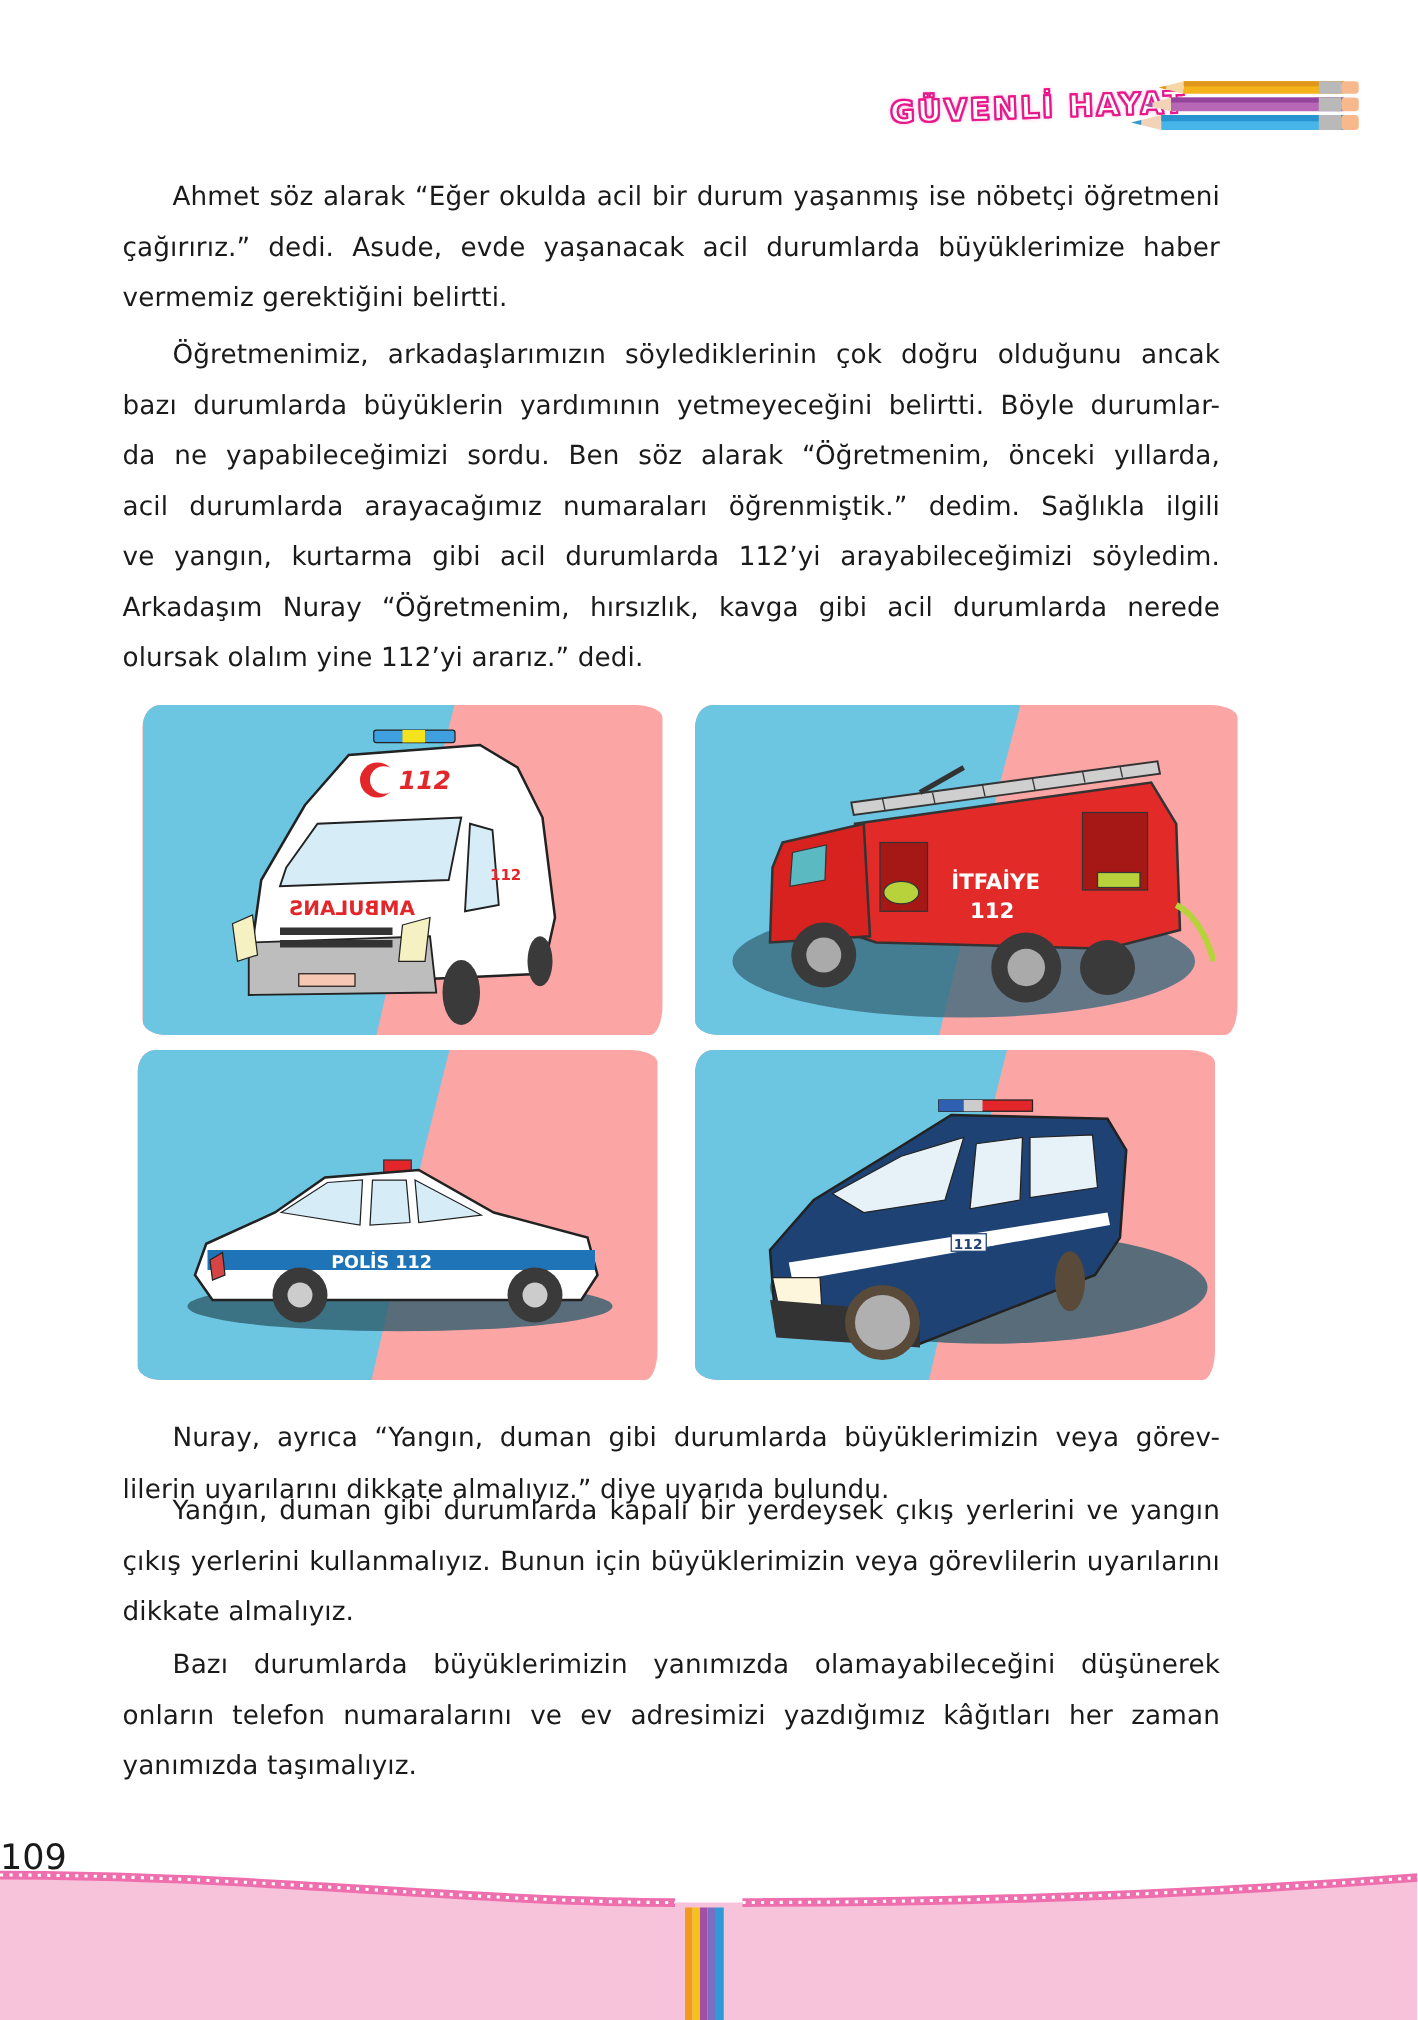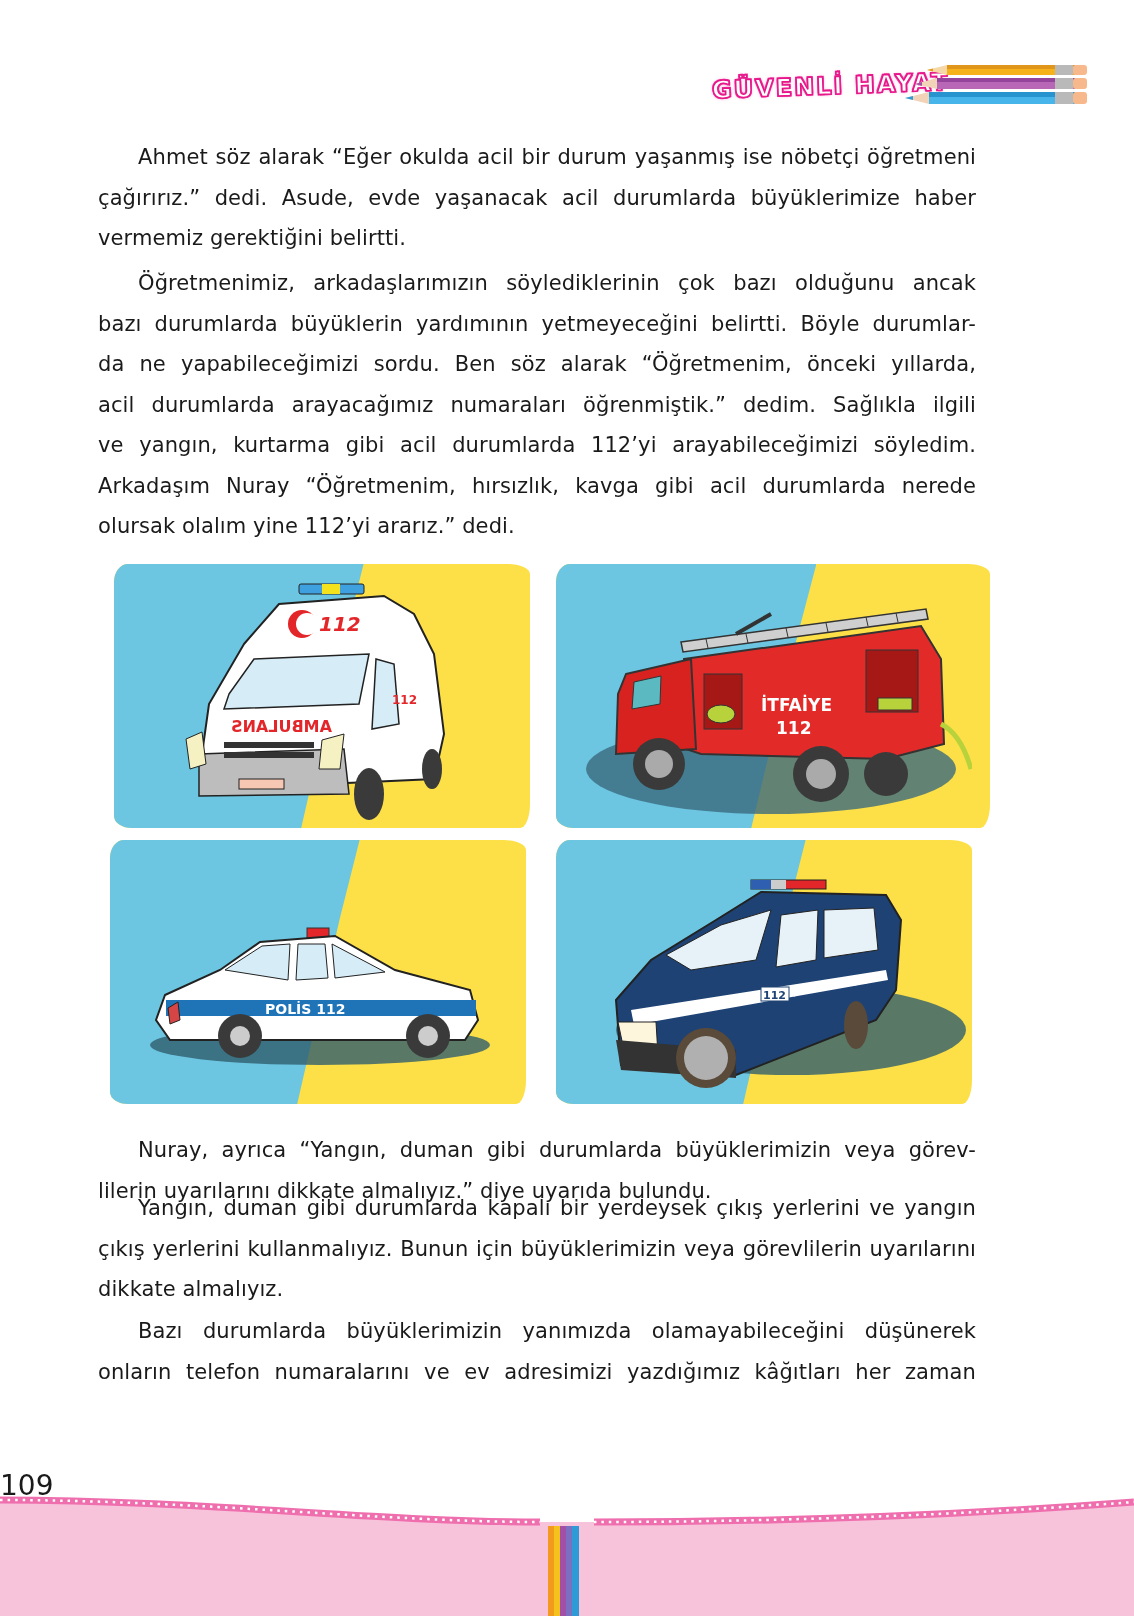--- a/index.html
+++ b/index.html
@@ -29,21 +29,21 @@
     letter-spacing:0.1px;
   }
   .para .line { display:block; text-align:justify; text-align-last:justify; white-space:nowrap; }
   .para .line.last { text-align-last:left; }
   .para .line.indent { text-indent:40px; }
 
   
   .panel {
     position:absolute; width:416px; height:264px; overflow:hidden;
     border-radius:14px 22px 10px 18px / 18px 10px 24px 12px;
-    background:#fde047;
+    background:#fca5a5;
   }
   .panel .light {
     position:absolute; left:0; top:0; width:60%; height:100%;
     background:#6cc6e1;
     clip-path: polygon(0 0, 100% 0, 92% 30%, 75% 100%, 0 100%);
   }
   .panel svg { position:absolute; left:0; top:0; }
 
   .page-number {
     position:absolute; left:0; width:1134px; top:1469px;
@@ -79,21 +79,21 @@
   <rect x="168" y="28" width="14" height="12" rx="3" fill="#f7b98b"></rect>
 </svg>
 
 <div class="para" style="top:137px;">
   <span class="line indent">Ahmet söz alarak “Eğer okulda acil bir durum yaşanmış ise nöbetçi öğretmeni</span>
   <span class="line">çağırırız.” dedi. Asude, evde yaşanacak acil durumlarda büyüklerimize haber</span>
   <span class="line last">vermemiz gerektiğini belirtti.</span>
 </div>
 
 <div class="para" style="top:263px;">
-  <span class="line indent">Öğretmenimiz, arkadaşlarımızın söylediklerinin çok bazı olduğunu ancak</span>
+  <span class="line indent">Öğretmenimiz, arkadaşlarımızın söylediklerinin çok doğru olduğunu ancak</span>
   <span class="line">bazı durumlarda büyüklerin yardımının yetmeyeceğini belirtti. Böyle durumlar-</span>
   <span class="line">da ne yapabileceğimizi sordu. Ben söz alarak “Öğretmenim, önceki yıllarda,</span>
   <span class="line">acil durumlarda arayacağımız numaraları öğrenmiştik.” dedim. Sağlıkla ilgili</span>
   <span class="line">ve yangın, kurtarma gibi acil durumlarda 112’yi arayabileceğimizi söyledim.</span>
   <span class="line">Arkadaşım Nuray “Öğretmenim, hırsızlık, kavga gibi acil durumlarda nerede</span>
   <span class="line last">olursak olalım yine 112’yi ararız.” dedi.</span>
 </div>
 
 <div class="panel" style="left:114px; top:564px;">
   <div class="light"></div>
@@ -215,20 +215,21 @@
 
 <div class="para" style="top:1188px;">
   <span class="line indent">Yangın, duman gibi durumlarda kapalı bir yerdeysek çıkış yerlerini ve yangın</span>
   <span class="line">çıkış yerlerini kullanmalıyız. Bunun için büyüklerimizin veya görevlilerin uyarılarını</span>
   <span class="line last">dikkate almalıyız.</span>
 </div>
 
 <div class="para" style="top:1311px;">
   <span class="line indent">Bazı durumlarda büyüklerimizin yanımızda olamayabileceğini düşünerek</span>
   <span class="line">onların telefon numaralarını ve ev adresimizi yazdığımız kâğıtları her zaman</span>
+  <span class="line last">yanımızda taşımalıyız.</span>
 </div>
 
 <svg class="footer" viewBox="0 0 1134 136" preserveAspectRatio="none">
   <path d="M0,20 C200,20 380,42 540,42 L594,42 C760,42 950,36 1134,22 L1134,136 L0,136 Z" fill="#f7c3da"></path>
   <path d="M0,20 C200,20 380,42 540,42" stroke="#ef6fae" stroke-width="7" fill="none"></path>
   <path d="M594,42 C760,42 950,36 1134,22" stroke="#ef6fae" stroke-width="7" fill="none"></path>
   <path d="M0,20 C200,20 380,42 540,42" stroke="#ffffff" stroke-width="2.5" stroke-dasharray="2.5 5" fill="none"></path>
   <path d="M594,42 C760,42 950,36 1134,22" stroke="#ffffff" stroke-width="2.5" stroke-dasharray="2.5 5" fill="none"></path>
   <rect x="548" y="46" width="6" height="90" fill="#f39a1e"></rect>
   <rect x="554" y="46" width="6" height="90" fill="#f5c21b"></rect>

